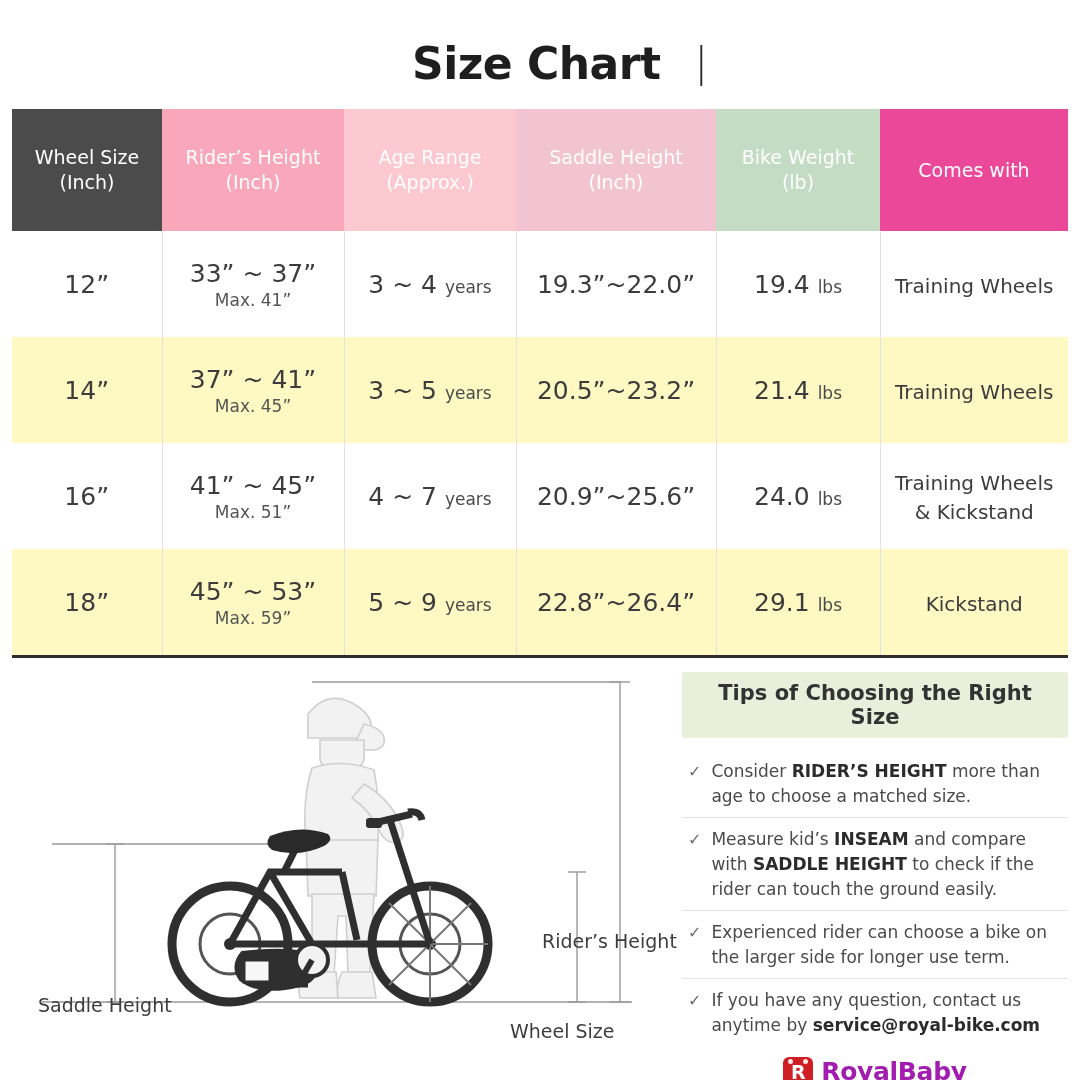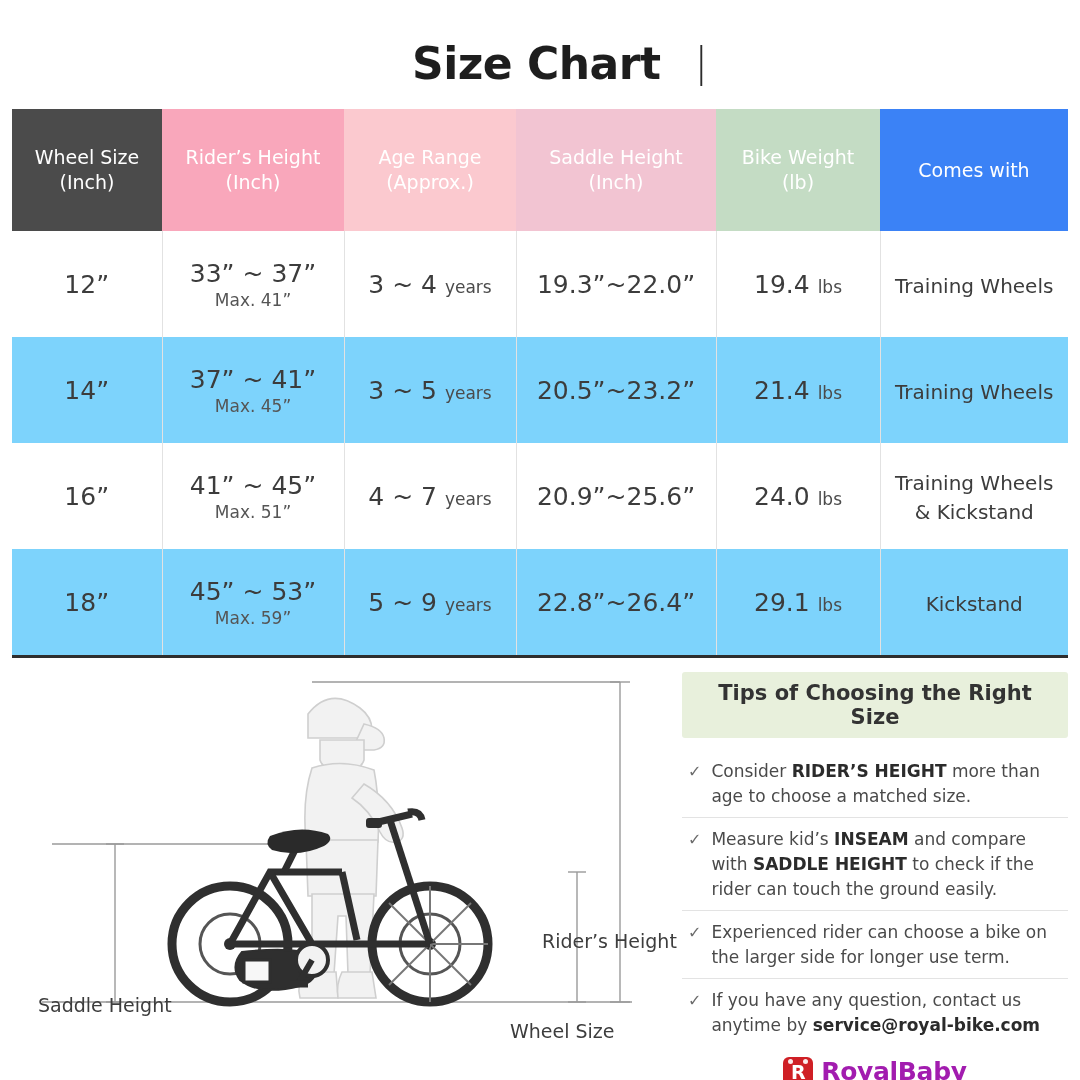--- a/index.html
+++ b/index.html
@@ -46,34 +46,34 @@
     color: #ffffff;
     font-size: 19px;
     line-height: 1.3;
     padding: 4px 2px;
   }
   th.h-wheel  { background: #4b4b4b; width: 150px; }
   th.h-height { background: #f9a7bb; width: 182px; }
   th.h-age    { background: #fbc9cf; width: 172px; }
   th.h-saddle { background: #f2c4d2; width: 200px; }
   th.h-weight { background: #c4dcc4; width: 164px; }
-  th.h-comes  { background: #3b82f6; }
+  th.h-comes  { background: #ec4899; }
 
   table.sizes td {
     text-align: center;
     vertical-align: middle;
     height: 106px;
     font-size: 25px;
     color: #3c3c3c;
     font-weight: 400;
     border-right: 1px solid #e2e2e2;
     padding: 2px 4px;
   }
   table.sizes td:last-child { border-right: none; }
-  table.sizes tr.alt td { background: #7dd3fc; }
+  table.sizes tr.alt td { background: #fef9c3; }
   .cell-small { display: block; font-size: 17px; color: #555; margin-top: 2px; }
   .unit { font-size: 17px; color: #4b4b4b; }
   .comes-txt { font-size: 20px; line-height: 1.25; color: #3c3c3c; text-align: right; }
   .wheel-cell { font-size: 27px; }
 
   .table-bottom-rule {
     margin: 0 12px; height: 3px; background: #2e2e2e;
   }
 
   

